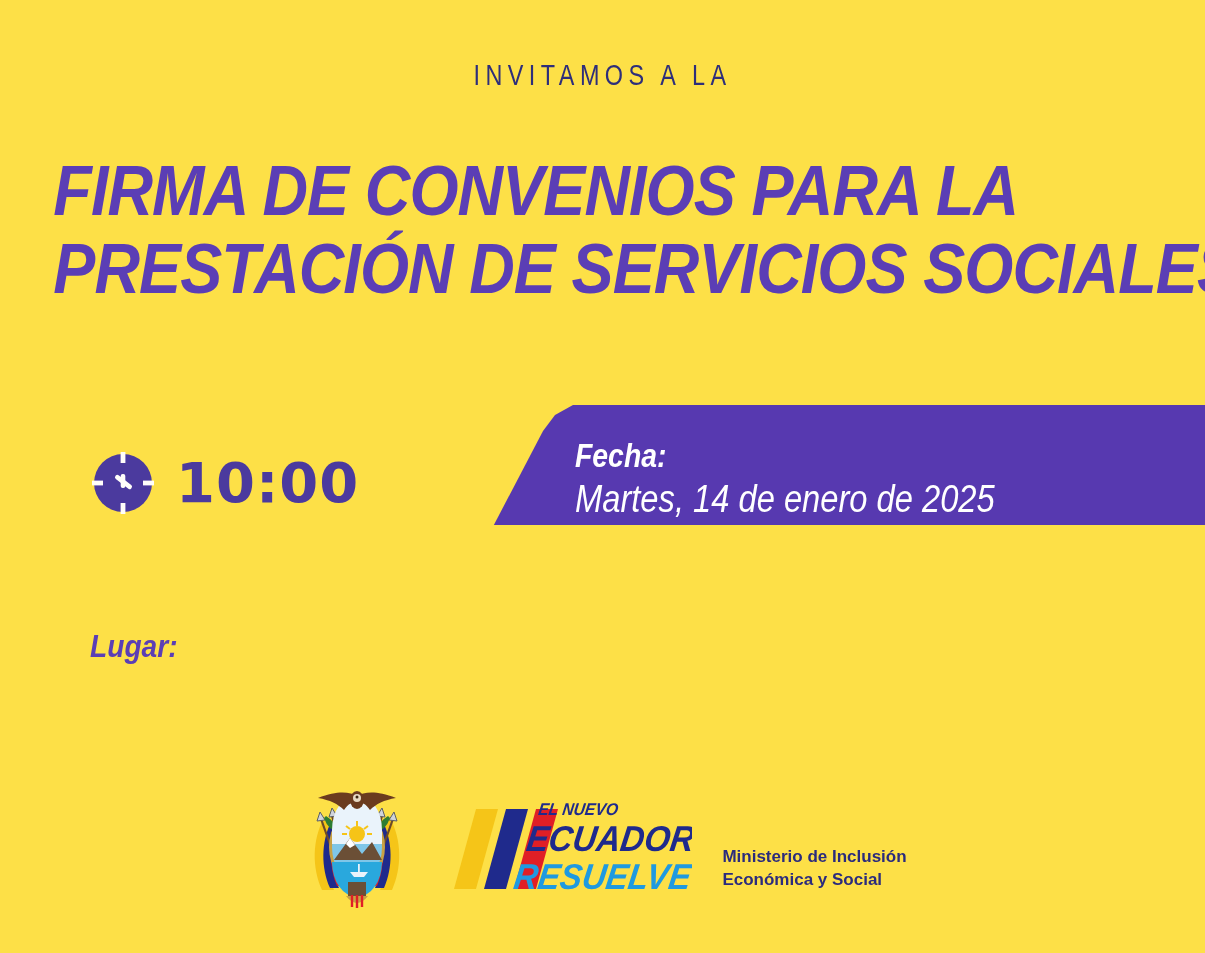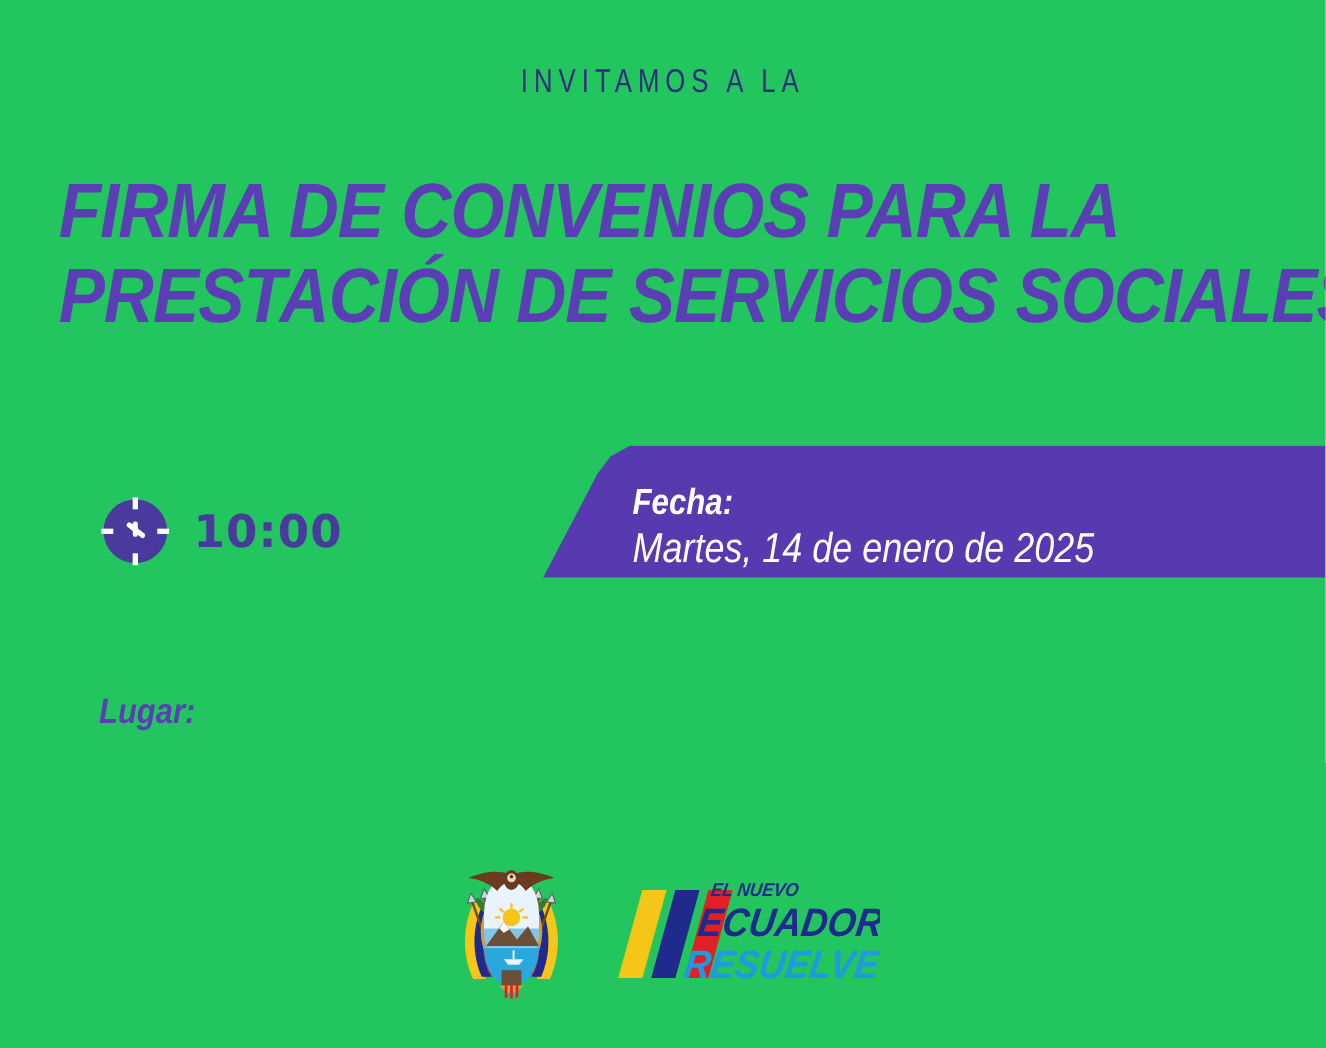--- a/index.html
+++ b/index.html
@@ -12,21 +12,21 @@
     background: #fffefa;
     font-family: "Liberation Sans", sans-serif;
     overflow: hidden;
     position: relative;
   }
 
   .poster {
     position: relative;
     width: 1205px;
     height: 953px;
-    background: #22c55e;
+    background: #fde047;
   }
 
   
   .eyebrow {
     position: absolute;
     top: 58px;
     left: 0;
     width: 1205px;
     text-align: center;
     font-family: "Liberation Sans", sans-serif;
@@ -68,21 +68,21 @@
     gap: 22px;
   }
   .clock-icon {
     width: 62px;
     height: 62px;
     display: block;
   }
   .time-text {
     font-family: "DejaVu Sans", sans-serif;
     font-weight: bold;
-    font-size: 41px;
+    font-size: 56px;
     line-height: 56px;
     color: #4b3a9e;
     letter-spacing: 1px;
   }
 
   
   .date-banner {
     position: absolute;
     top: 405px;
     left: 455px;
@@ -283,15 +283,19 @@
           <path d="M12 100 L34 20 L56 20 L34 100 Z" fill="#f5c518"></path>
           <path d="M42 100 L64 20 L86 20 L64 100 Z" fill="#1f2a8c"></path>
           <path d="M72 100 L94 20 L116 20 L94 100 Z" fill="#e01f26"></path>
         </g>
         <text x="108" y="26" font-family="Liberation Sans, sans-serif" font-size="17" font-weight="bold" font-style="italic" fill="#1f2a8c" transform="skewX(-8) scale(0.92,1)">EL NUEVO</text>
         <text x="100" y="62" font-family="Liberation Sans, sans-serif" font-size="36" font-weight="bold" font-style="italic" fill="#1f2a8c" transform="skewX(-8) scale(0.92,1)">ECUADOR</text>
         <text x="92" y="100" font-family="Liberation Sans, sans-serif" font-size="36" font-weight="bold" font-style="italic" fill="#1f9ae0" transform="skewX(-8) scale(0.92,1)">RESUELVE</text>
       </svg>
     </span>
 
+    <div class="ministry">
+      <div>Ministerio de Inclusión</div>
+      <div>Económica y Social</div>
+    </div>
 
   </div>
 </div>
 
 </body></html>

